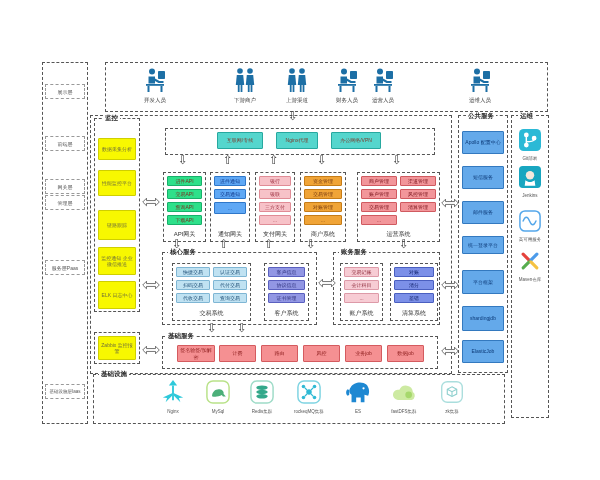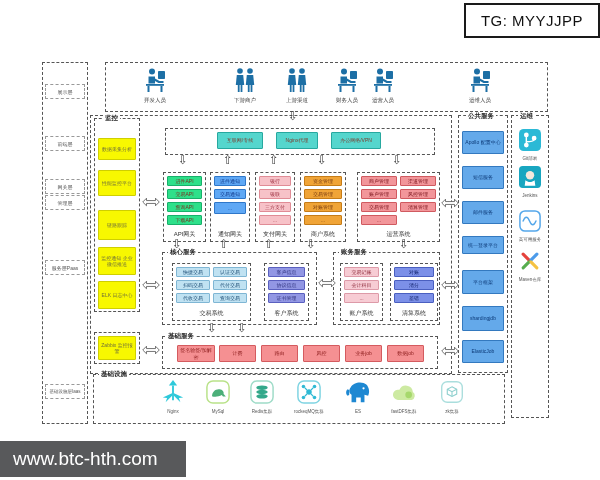--- a/index.html
+++ b/index.html
@@ -49,21 +49,20 @@
   .inf{position:absolute;top:380px;width:44px;text-align:center;z-index:2;}
   .inf .ilabel{font-size:4.5px;color:#555;margin-top:1px;white-space:nowrap;}
   .ops-item{position:absolute;left:514px;width:32px;text-align:center;z-index:2;}
   .ops-item .olabel{font-size:4.5px;color:#555;margin-top:1px;white-space:nowrap;}
 </style>
 </head>
 <body>
 
 <div class="page">
 
-  <div class="tg-badge">TG: MYYJJPP</div>
 
   <div class="box-dashed" style="left:42px;top:62px;width:46px;height:362px"></div>
   <div class="layer-label" style="top:84px">展示层</div>
   <div class="layer-label" style="top:136px">前端层</div>
   <div class="layer-label" style="top:179px">网关层</div>
   <div class="layer-label" style="top:195px">管理层</div>
   <div class="layer-label" style="top:260px">服务层Paas</div>
   <div class="layer-label" style="top:384px;font-size:4.5px">基础设施层Iaas</div>
 
   <div class="box-dashed" style="left:105px;top:62px;width:443px;height:50px"></div>
@@ -402,14 +401,13 @@
   <svg class="harr" style="left:441px;top:198px" viewBox="0 0 20 10">
       <path d="M5 .8L.8 5 5 9.2V6.6h10v2.6L19.2 5 15 .8v2.6H5z" fill="#fff" stroke="#555" stroke-width="0.9"></path>
     </svg>
   <svg class="harr" style="left:441px;top:280px" viewBox="0 0 20 10">
       <path d="M5 .8L.8 5 5 9.2V6.6h10v2.6L19.2 5 15 .8v2.6H5z" fill="#fff" stroke="#555" stroke-width="0.9"></path>
     </svg>
   <svg class="harr" style="left:441px;top:346px" viewBox="0 0 20 10">
       <path d="M5 .8L.8 5 5 9.2V6.6h10v2.6L19.2 5 15 .8v2.6H5z" fill="#fff" stroke="#555" stroke-width="0.9"></path>
     </svg>
 
-  <div class="footer-bar">www.btc-hth.com</div>
 </div>
 
 </body></html>

